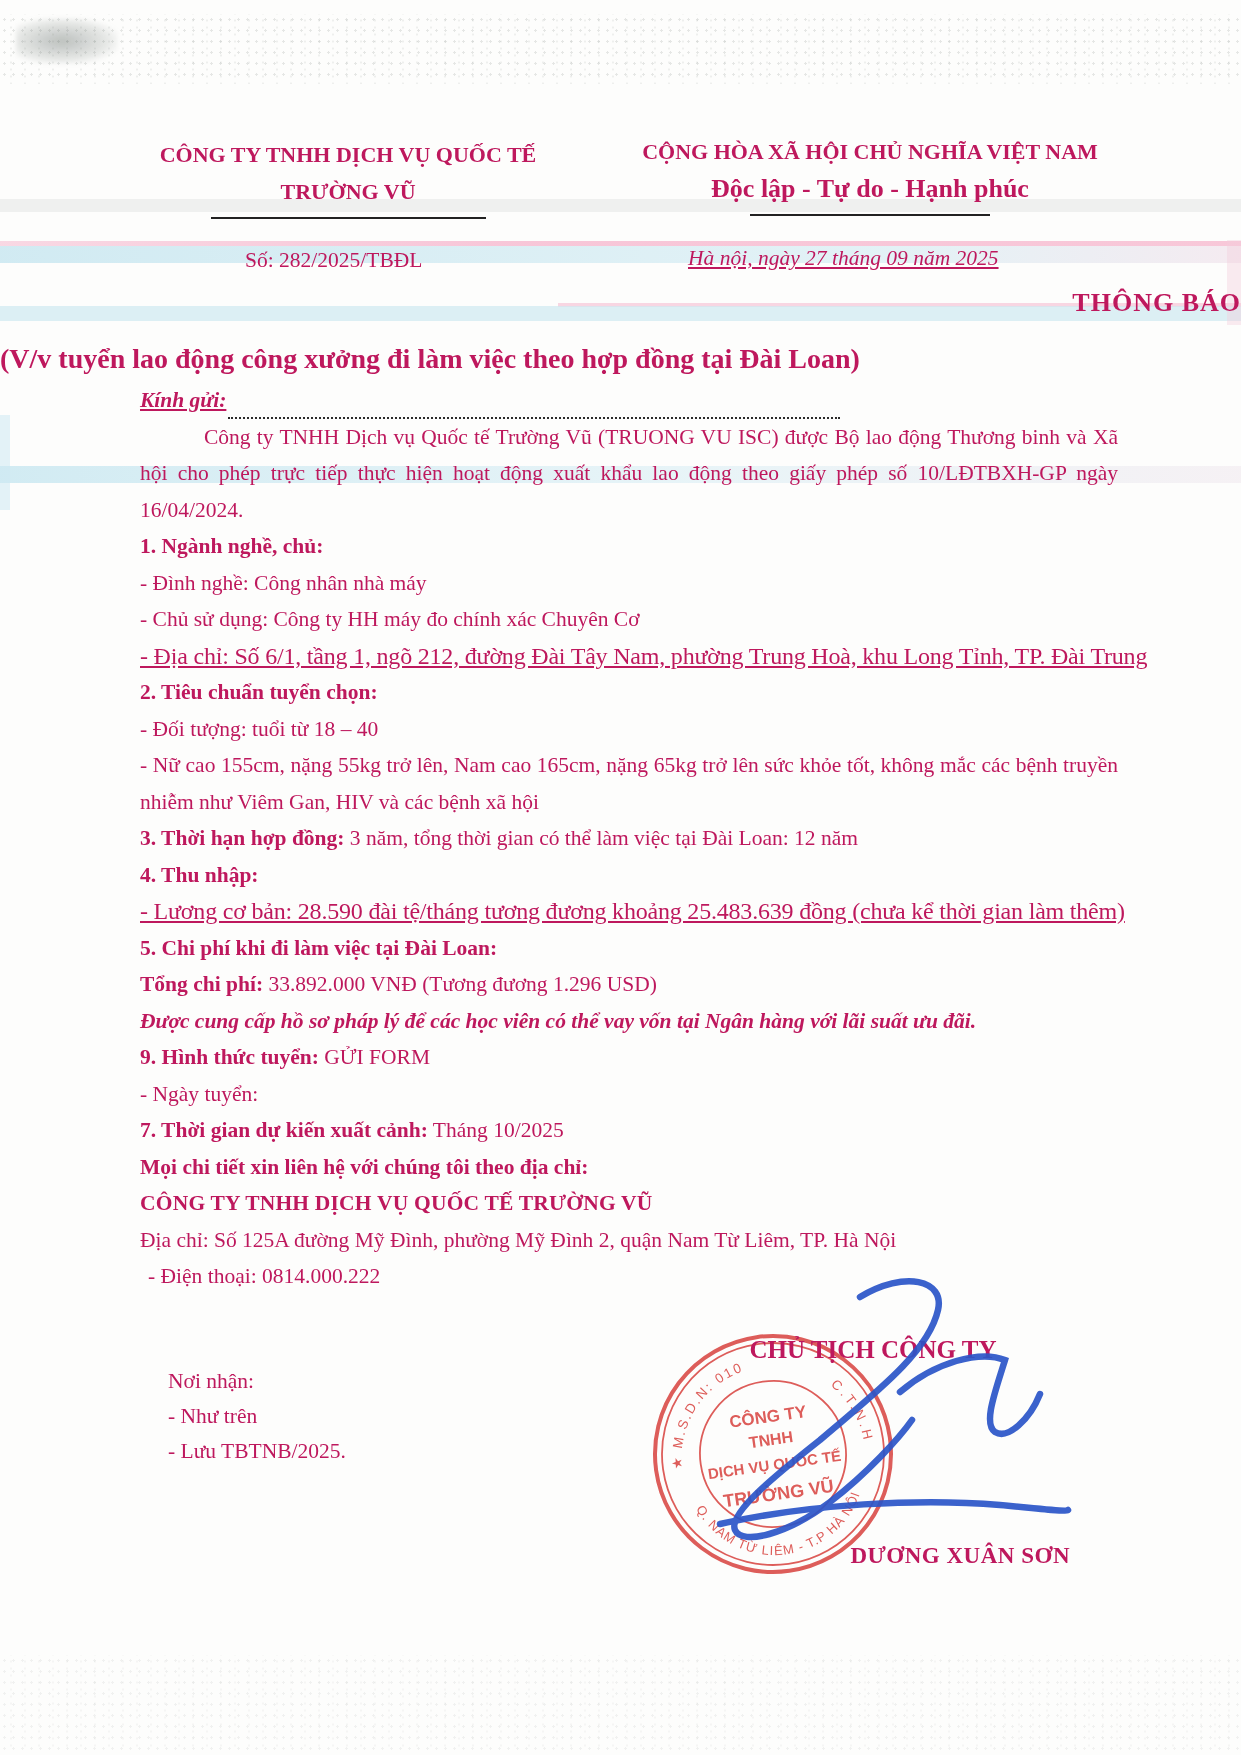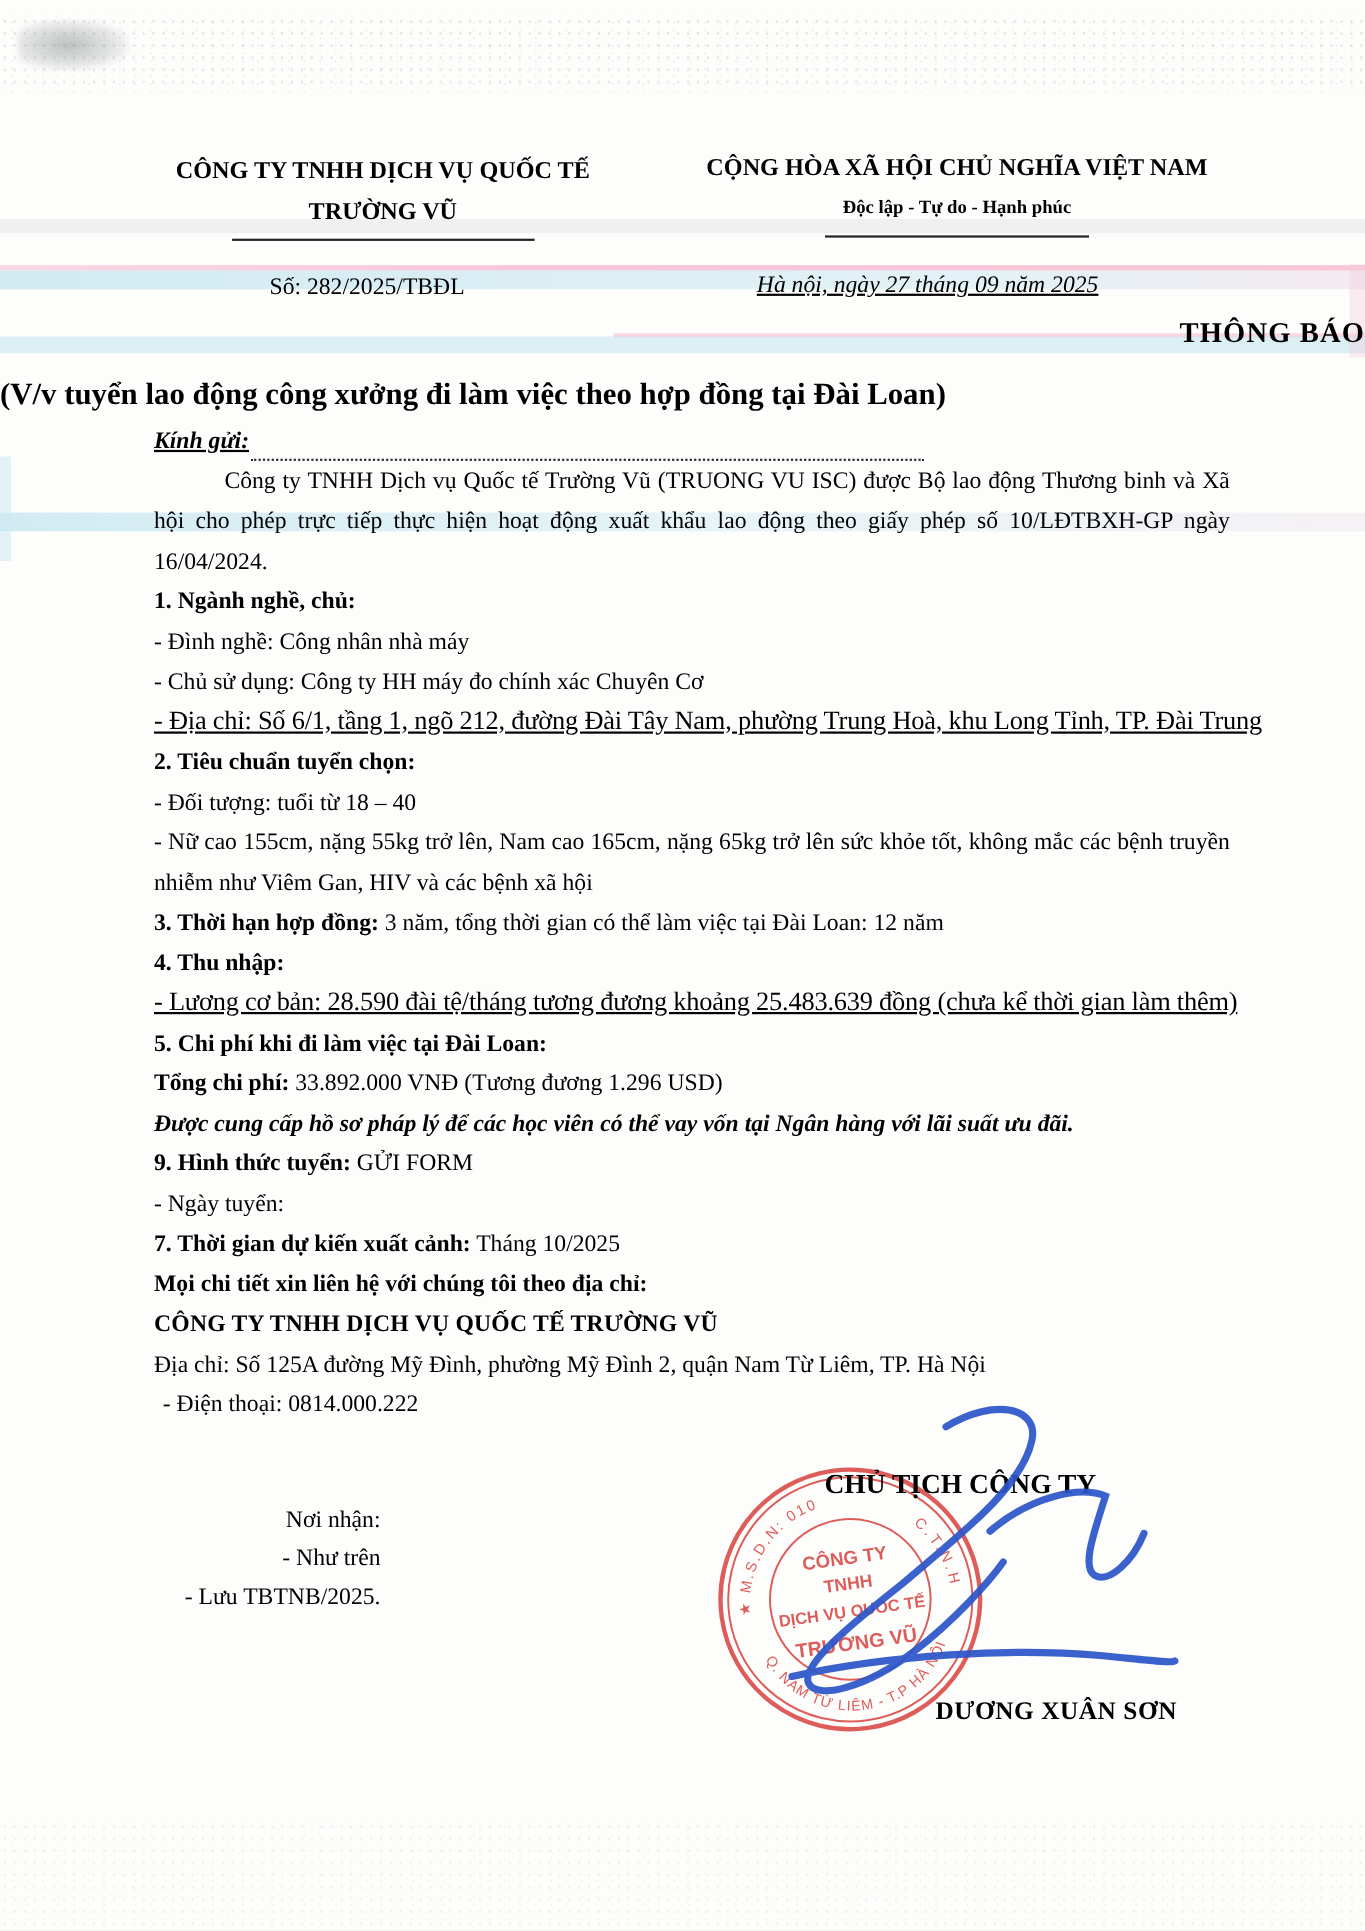--- a/index.html
+++ b/index.html
@@ -1,19 +1,19 @@
 <!DOCTYPE html>
 <html><head>
 <meta charset="utf-8">
 <style>
   html,body { margin:0; padding:0; background:#e8e8e8; }
   .page {
     position:relative; width:1241px; height:1755px; margin:0 auto;
     background:#fdfdfc; overflow:hidden;
-    font-family:"Liberation Serif", serif; color:#000000;
+    font-family:"Liberation Serif", serif; color:#be185d;
   }
   
   .artifact { position:absolute; pointer-events:none; z-index:0; }
   .noise {
     background-image:
       radial-gradient(circle, rgba(110,118,114,0.16) 1.2px, transparent 1.4px),
       radial-gradient(circle, rgba(110,118,114,0.10) 1px, transparent 1.2px);
     background-size: 9px 11px, 14px 7px;
     background-position: 0 0, 4px 3px;
   }
@@ -31,21 +31,21 @@
   .band-cyan3  { top:466px; left:0; right:0; height:17px;
                  background:linear-gradient(to right, rgba(202,232,241,.85), rgba(205,233,242,.45) 55%, rgba(232,219,230,.35)); }
   .edge-cyan-left  { top:415px; left:0; width:10px; height:95px; background:rgba(205,233,242,.55); }
   .edge-pink-right { top:240px; right:0; width:14px; height:85px; background:rgba(242,205,221,.40); }
   .noise-bottom { top:1655px; left:0; right:0; height:95px; opacity:.55; }
 
   
   .hdr { position:absolute; text-align:center; font-weight:bold; z-index:1; }
   .hdr-left  { top:136px; left:128px; width:440px; font-size:22px; line-height:37px; }
   .hdr-right { top:133px; left:628px; width:484px; font-size:22px; line-height:37px; }
-  .hdr-right .motto { font-size:17px; }
+  .hdr-right .motto { font-size:26px; }
   .rule { border:0; border-top:2.5px solid #222; margin:7px auto 0; }
   .rule-left  { width:275px; }
   .rule-right { width:240px; }
   .doc-number { position:absolute; top:248px; left:245px; font-size:21.5px; z-index:1; }
   .place-date { position:absolute; top:246px; left:688px; width:380px; font-size:21.5px; font-style:italic; z-index:1;text-decoration:underline; }
 
   .title { position:absolute; top:288px; left:0; width:100%; text-align:right;
            font-weight:bold; font-size:26px; letter-spacing:1px; z-index:1; }
   .subtitle { position:absolute; top:343px; left:0; width:100%; 
               font-weight:bold; font-size:28px; z-index:1; }
@@ -63,21 +63,21 @@
   .one-line { white-space:nowrap; }
   .tight { font-size:24px; letter-spacing:-0.2px;text-decoration:underline; }
   .note-bi { font-weight:bold; font-style:italic; }
   .phone { padding-left:8px; }
   .company-bold { font-weight:bold; letter-spacing:0.2px; }
 
   
   .chu-tich { position:absolute; top:1336px; left:683px; width:380px; text-align:center;
               font-weight:bold; font-size:25px; z-index:3; }
   .noi-nhan { position:absolute; top:1364px; left:168px; font-size:21.5px; line-height:35px; z-index:1; }
-  .noi-nhan p { margin:0;text-align:right; }
+  .noi-nhan p { margin:0; }
   .signer-name { position:absolute; top:1543px; left:690px; width:380px; text-align:right;
                  font-weight:bold; font-size:23px; letter-spacing:0.5px; z-index:3; }
   .stamp-svg { position:absolute; left:637px; top:1318px; width:272px; height:272px;
                transform:rotate(-8deg); opacity:0.85; z-index:2; }
   .stamp-svg text, .stamp-svg textPath {
     font-family:"Liberation Sans", sans-serif; fill:#d8423e; }
   .sig-svg { position:absolute; left:700px; top:1262px; width:400px; height:290px; z-index:4; }
 </style>
 </head>
 <body>

